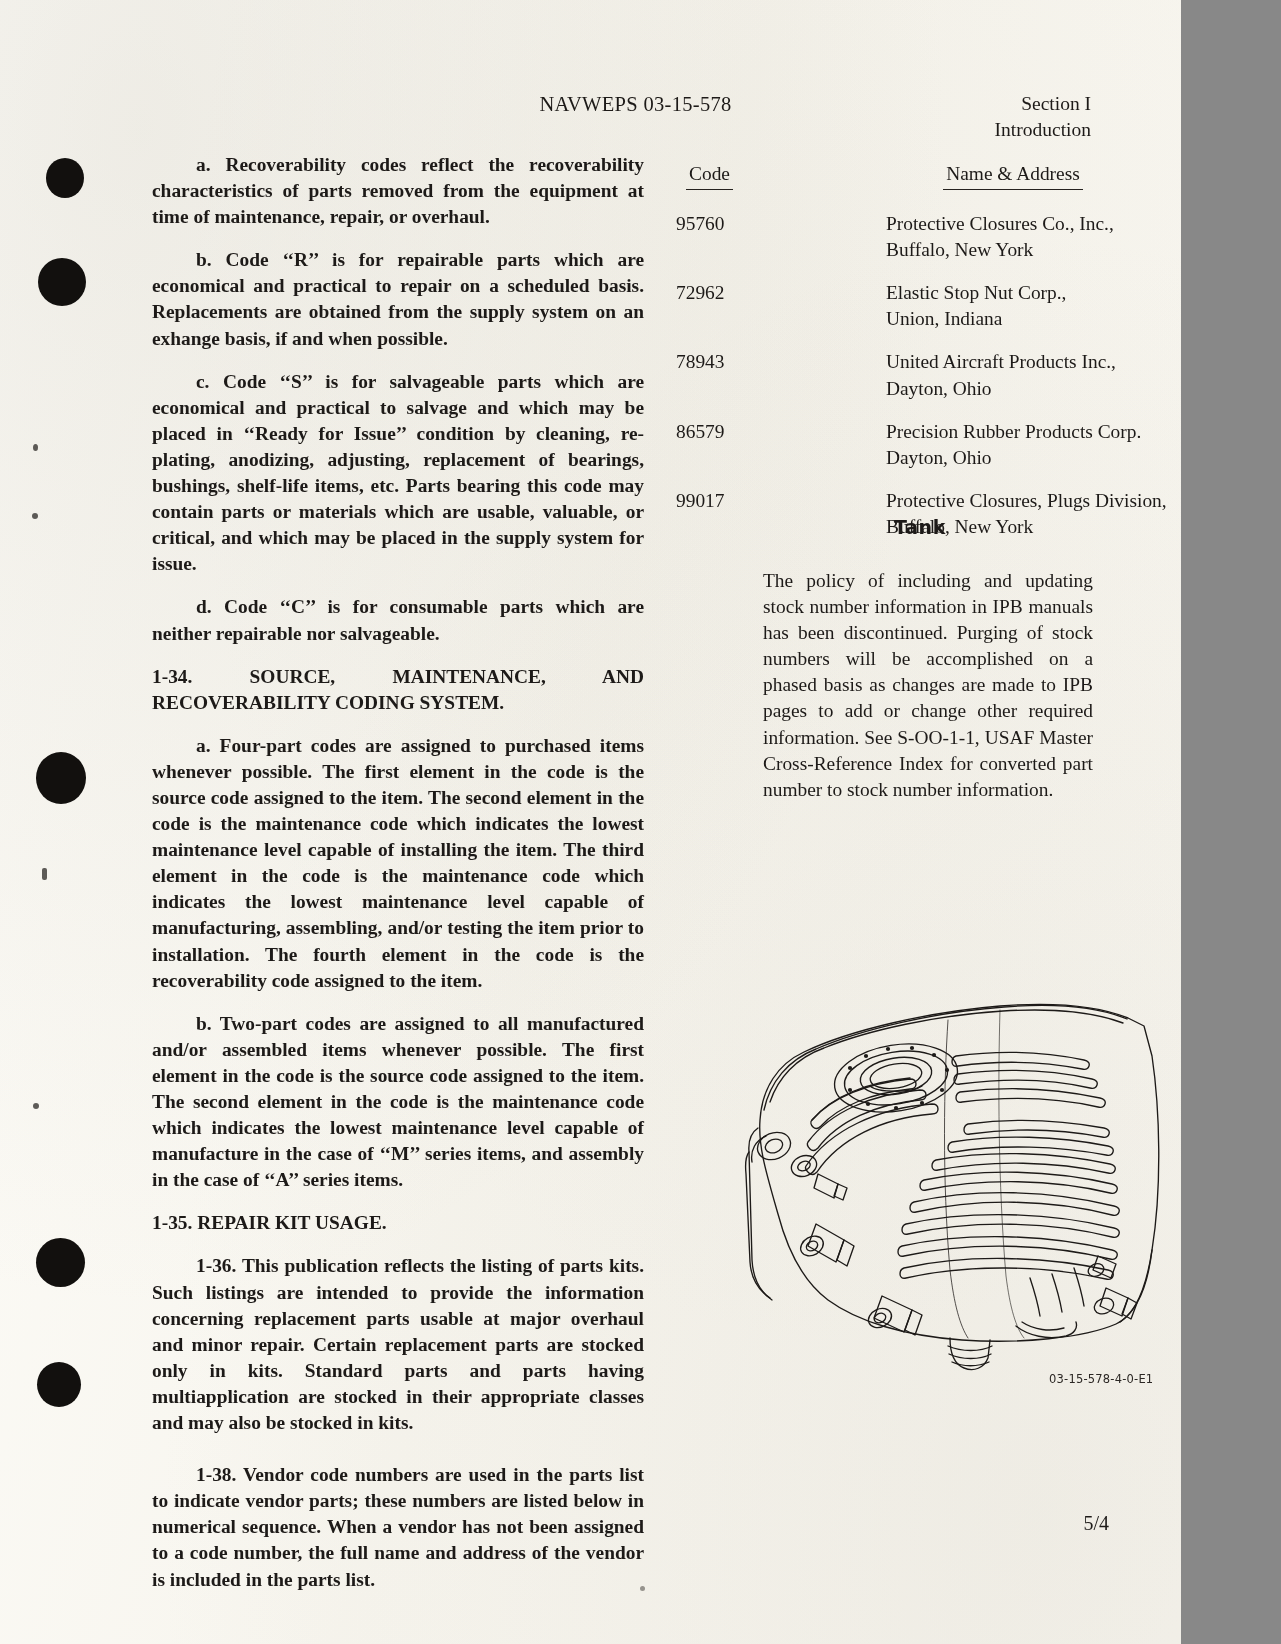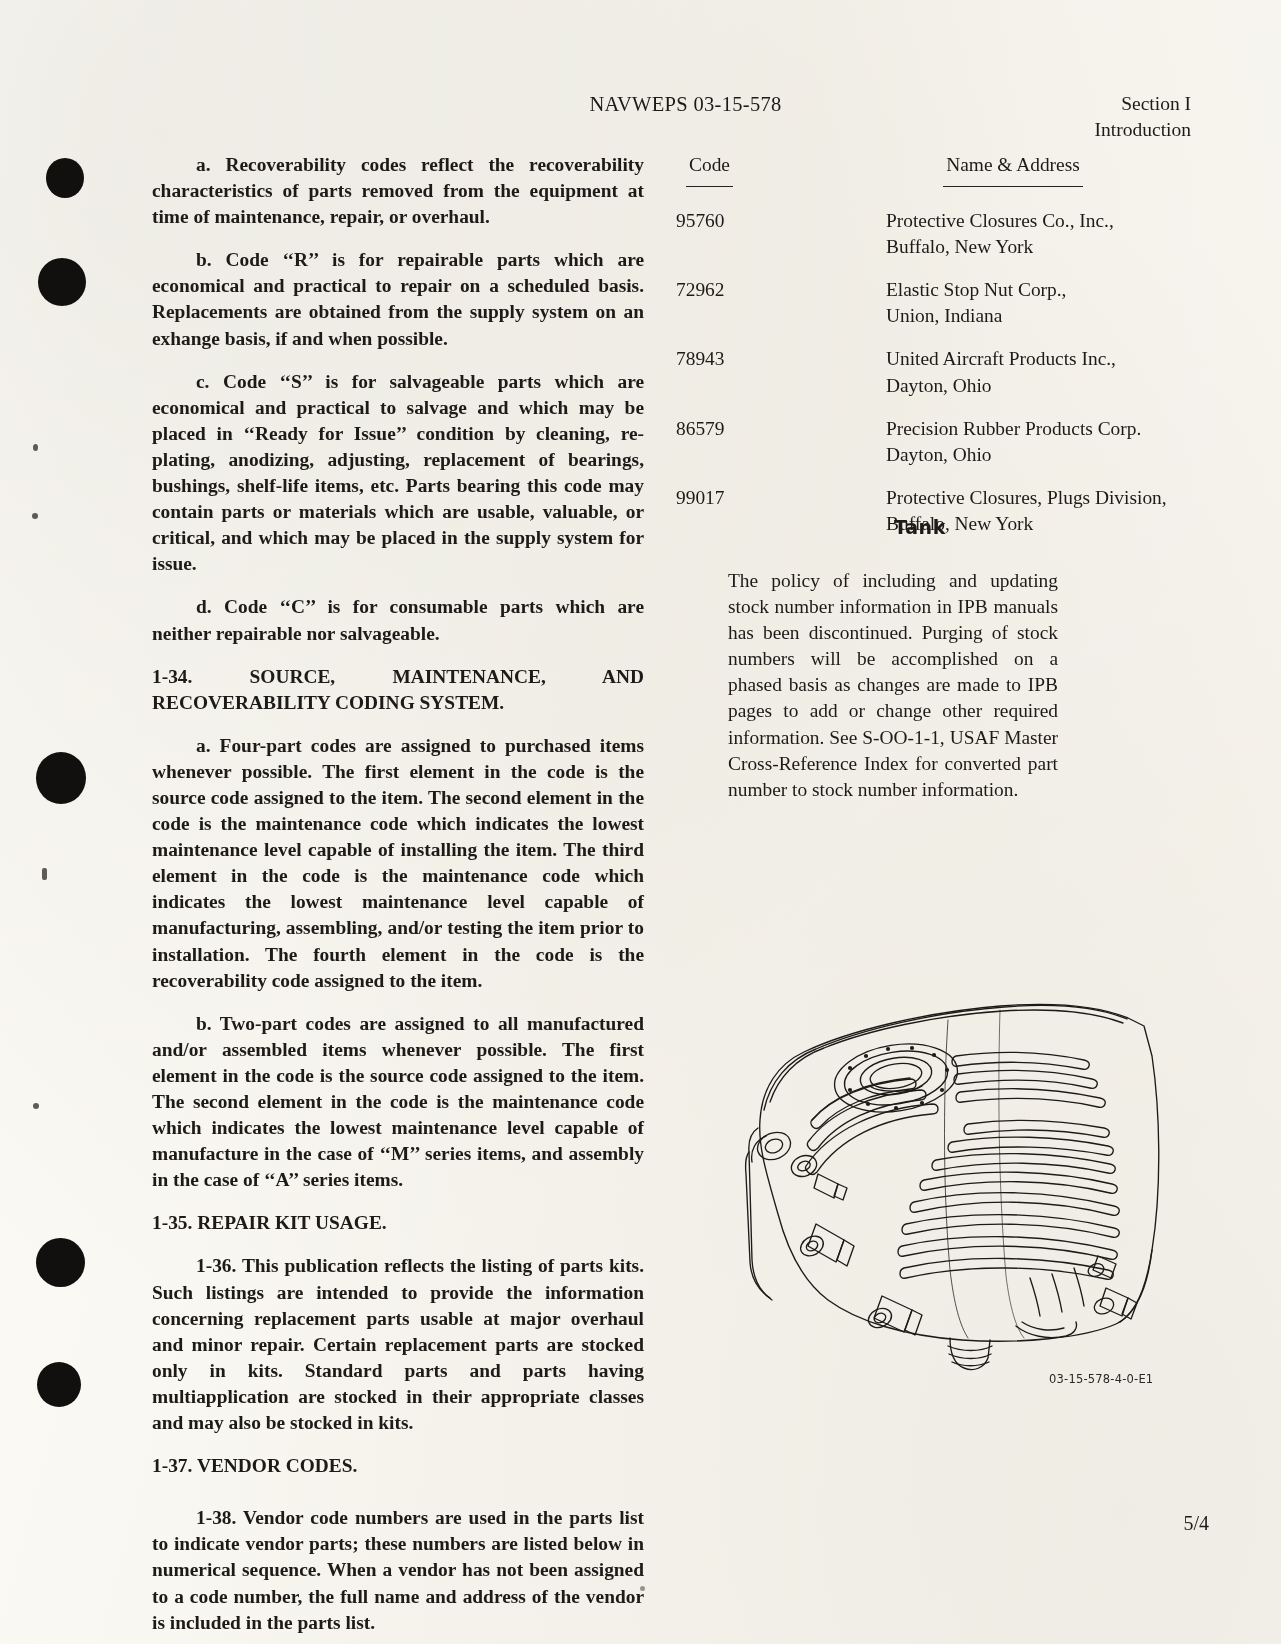--- a/index.html
+++ b/index.html
@@ -2,21 +2,21 @@
 <html><head>
 <meta charset="utf-8">
 <style>
   html, body {
     margin: 0;
     padding: 0;
     background: #888;
   }
   .page {
     position: relative;
-    width: 1281px;
+    width: 1181px;
     height: 1644px;
     background: #a16207;
     overflow: hidden;
     font-family: "Liberation Serif", "DejaVu Serif", serif;
     color: #1d1a18;
   }
   
   .page::before {
     content: "";
     position: absolute;
@@ -105,21 +105,22 @@
     font-size: 19.4px;
   }
   .vtable th {
     font-weight: normal;
     padding: 0 0 4px 0;
     vertical-align: bottom;
   }
   .vtable th .ul {
     display: inline-block;
     border-bottom: 1.1px solid #26221f;
-    padding: 0 3px 8px 3px;
+    padding: 0 3px 2px 3px;
+    margin-top: 9px;
   }
   .vtable th.code-h { width: 160px; text-align: left; padding-left: 26px; }
   .vtable th.name-h { }
   .vtable td { vertical-align: top; padding: 17px 0 0 0; }
   .vtable td.code-c { padding-left: 16px; white-space: nowrap; }
   .vtable td.name-c { padding-left: 40px; }
   .vtable td.name-c .l2 { display: block; }
 
   
   .note-wrap {
@@ -131,21 +132,21 @@
   .note-title {
     text-align: center;
     font-family: "DejaVu Sans", "Liberation Sans", sans-serif;
     font-weight: bold;
     font-size: 19px;
     letter-spacing: .6px;
     margin-bottom: 30px;
   }
   .note-body {
     width: 330px;
-    margin-left: 68px;
+    margin-left: 103px;
     font-size: 19.4px;
     line-height: 1.345;
     text-align: justify;
     text-justify: inter-word;
   }
 
   
   .figure {
     position: absolute;
     left: 700px;
@@ -214,21 +215,20 @@
   <div class="col-left" id="left-col">
       <p class="cont">a. Recoverability codes reflect the recoverability characteristics of parts removed from the equipment at time of maintenance, repair, or overhaul.</p>
       <p class="cont">b. Code ‘‘R’’ is for repairable parts which are economical and practical to repair on a scheduled basis. Replacements are obtained from the supply system on an exhange basis, if and when possible.</p>
       <p class="cont">c. Code ‘‘S’’ is for salvageable parts which are economical and practical to salvage and which may be placed in ‘‘Ready for Issue’’ condition by cleaning, re-plating, anodizing, adjusting, replacement of bearings, bushings, shelf-life items, etc. Parts bearing this code may contain parts or materials which are usable, valuable, or critical, and which may be placed in the supply system for issue.</p>
       <p class="cont">d. Code ‘‘C’’ is for consumable parts which are neither repairable nor salvageable.</p>
       <p class="sec">1-34. SOURCE, MAINTENANCE, AND RECOVERABILITY CODING SYSTEM.</p>
       <p class="cont">a. Four-part codes are assigned to purchased items whenever possible. The first element in the code is the source code assigned to the item. The second element in the code is the maintenance code which indicates the lowest maintenance level capable of installing the item. The third element in the code is the maintenance code which indicates the lowest maintenance level capable of manufacturing, assembling, and/or testing the item prior to installation. The fourth element in the code is the recoverability code assigned to the item.</p>
       <p class="cont">b. Two-part codes are assigned to all manufactured and/or assembled items whenever possible. The first element in the code is the source code assigned to the item. The second element in the code is the maintenance code which indicates the lowest maintenance level capable of manufacture in the case of ‘‘M’’ series items, and assembly in the case of ‘‘A’’ series items.</p>
       <p class="sec">1-35. REPAIR KIT USAGE.</p>
       <p class="cont">1-36. This publication reflects the listing of parts kits. Such listings are intended to provide the information concerning replacement parts usable at major overhaul and minor repair. Certain replacement parts are stocked only in kits. Standard parts and parts having multiapplication are stocked in their appropriate classes and may also be stocked in kits.</p>
-      <p class="sec">1-37. VENDOR CODES.</p>
       <p class="cont">1-38. Vendor code numbers are used in the parts list to indicate vendor parts; these numbers are listed below in numerical sequence. When a vendor has not been assigned to a code number, the full name and address of the vendor is included in the parts list.</p>
     </div>
 
   <div class="col-right">
     <table class="vtable">
       <thead>
         <tr>
           <th class="code-h"><span class="ul">Code</span></th>
           <th class="name-h"><span class="ul">Name &amp; Address</span></th>
         </tr>

